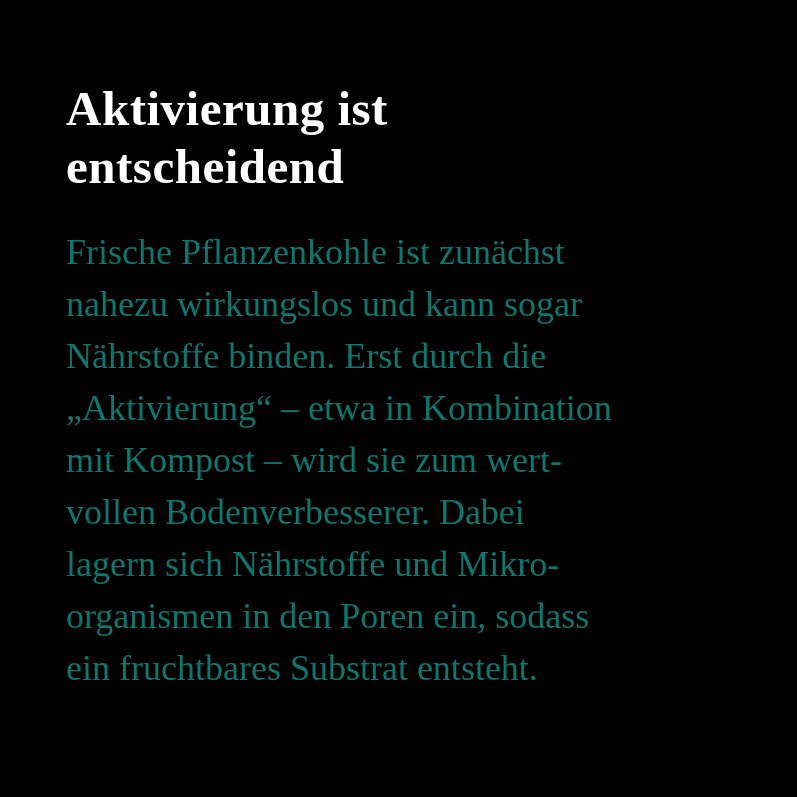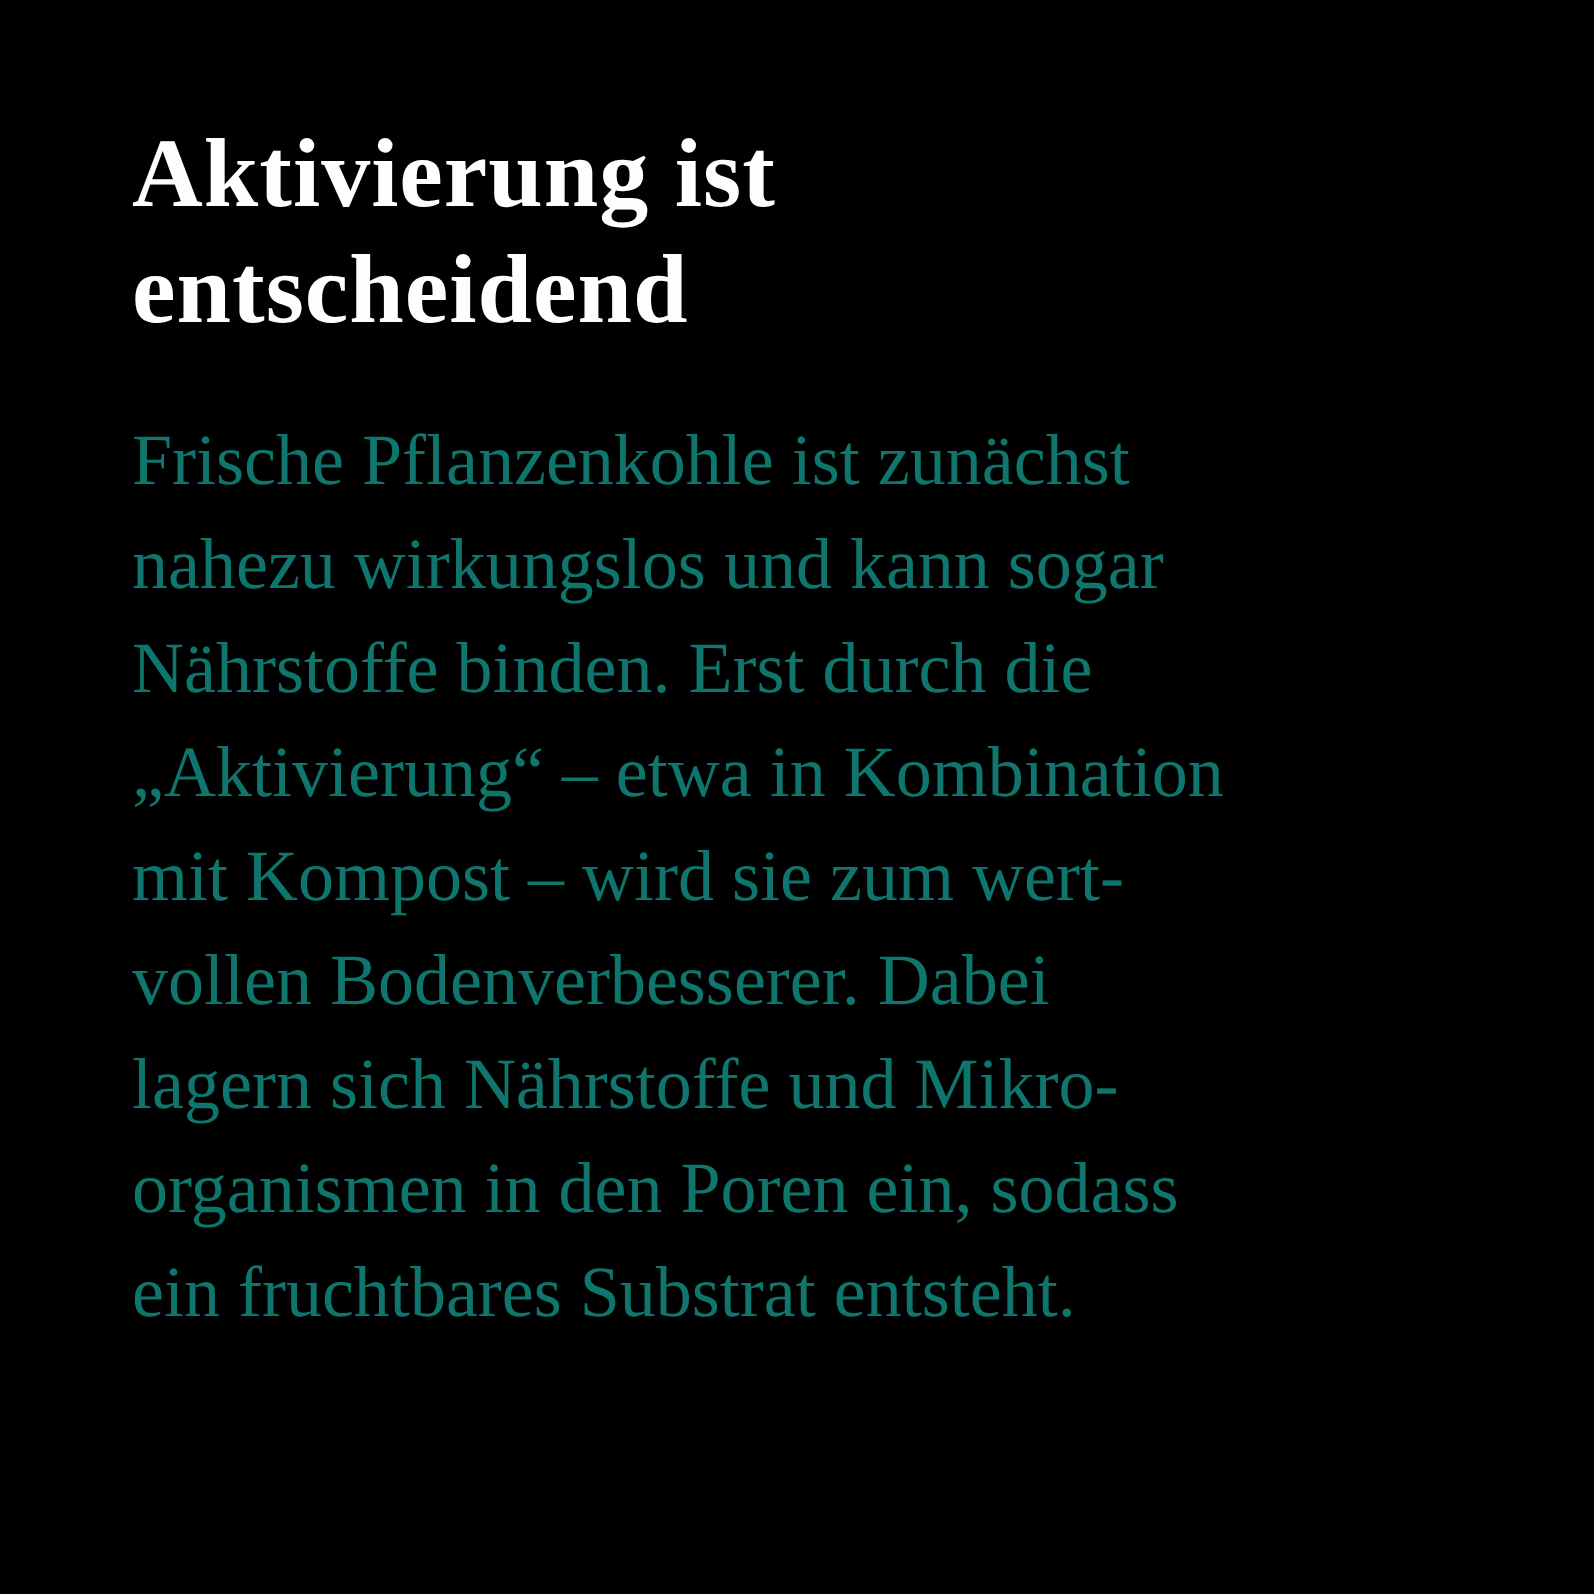--- a/index.html
+++ b/index.html
@@ -10,21 +10,21 @@
     width: 797px;
     height: 797px;
     background: #000000;
     overflow: hidden;
   }
   .card {
     box-sizing: border-box;
     width: 706px;
     height: 797px;
     background: #000000;
-    padding: 58px 40px 0 66px;
+    padding: 80px 40px 0 66px;
     font-family: "Liberation Serif", serif;
   }
   .heading {
     margin: 0 0 30px 0;
     color: #fefefe;
     font-size: 49px;
     line-height: 1.18;
     font-weight: 700;
     letter-spacing: 0.5px;
     white-space: pre-line;

